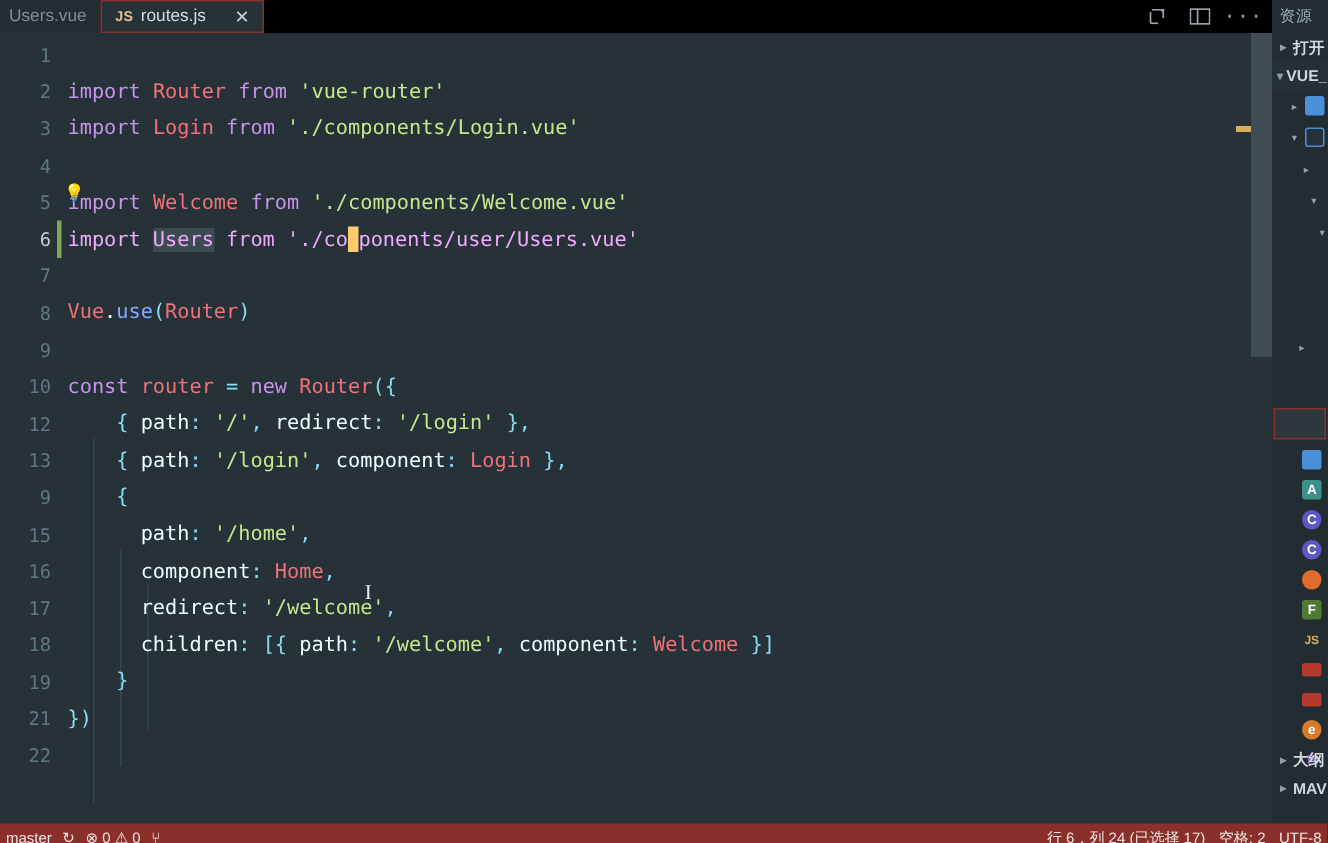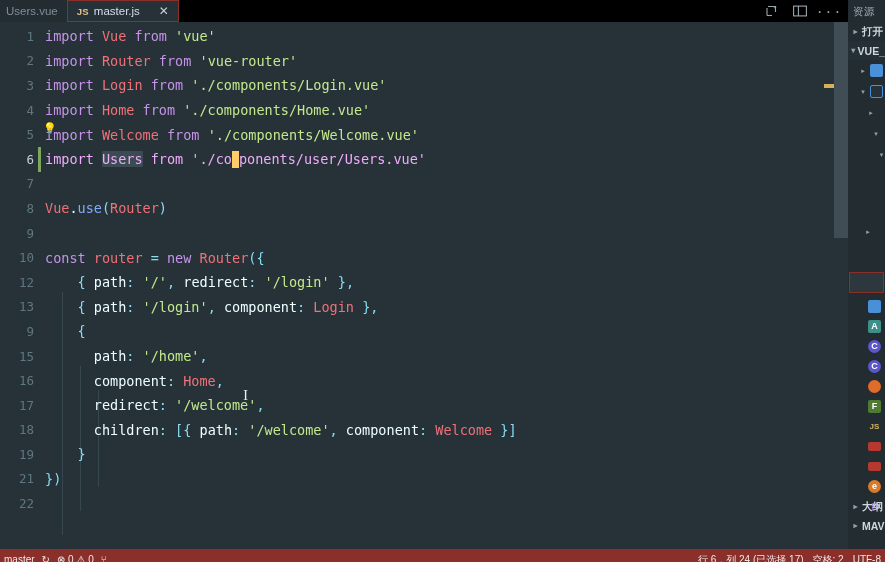--- a/index.html
+++ b/index.html
@@ -166,21 +166,21 @@
   <div class="body-row">
 
     <div class="editor-group">
 
       <div class="tabbar">
         <div class="tab inactive">
           <span>Users.vue</span>
         </div>
         <div class="tab active">
           <span class="js-badge">JS</span>
-          <span>master.js</span>
+          <span>routes.js</span>
           <span class="tab-close">✕</span>
         </div>
 
         <div class="tabbar-actions">
           <div class="act-ico">
             <svg width="14" height="14" viewBox="0 0 14 14" aria-hidden="true">
               <path d="M4 2.5 H9 A2.5 2.5 0 0 1 11.5 5 V8" fill="none" stroke="#9aa7ae" stroke-width="1.1"></path>
               <path d="M10 2.5 L11.6 2.5 L11.6 4.1" fill="none" stroke="#9aa7ae" stroke-width="1.1"></path>
               <path d="M3 11.5 H8" fill="none" stroke="#9aa7ae" stroke-width="1.1"></path>
               <path d="M3 4 V11.5" fill="none" stroke="#9aa7ae" stroke-width="1.1"></path>
@@ -199,36 +199,34 @@
       <div class="editor">
 
         <div class="indent-guide" style="left:62px;top:270px;height:243px;"></div>
         <div class="indent-guide" style="left:80px;top:344px;height:145px;"></div>
         <div class="indent-guide" style="left:98px;top:368px;height:97px;"></div>
 
         <div class="code-wrap">
 
           <div class="line">
             <span class="ln">1</span>
-            <span class="code"><span class="kw">import</span> <span class="cls">Vue</span> <span class="kw">from</span> <span class="str">'vue'</span></span>
           </div>
 
           <div class="line">
             <span class="ln">2</span>
             <span class="code"><span class="kw">import</span> <span class="cls">Router</span> <span class="kw">from</span> <span class="str">'vue-router'</span></span>
           </div>
 
           <div class="line">
             <span class="ln">3</span>
             <span class="code"><span class="kw">import</span> <span class="cls">Login</span> <span class="kw">from</span> <span class="str">'./components/Login.vue'</span></span>
           </div>
 
           <div class="line">
             <span class="ln">4</span>
-            <span class="code"><span class="kw">import</span> <span class="cls">Home</span> <span class="kw">from</span> <span class="str">'./components/Home.vue'</span></span>
           </div>
 
           <div class="line" style="position:relative;">
             <span class="bulb">💡</span>
             <span class="ln">5</span>
             <span class="code"><span class="kw">import</span> <span class="cls">Welcome</span> <span class="kw">from</span> <span class="str">'./components/Welcome.vue'</span></span>
           </div>
 
           <div class="line current">
             <span class="ln">6</span>

